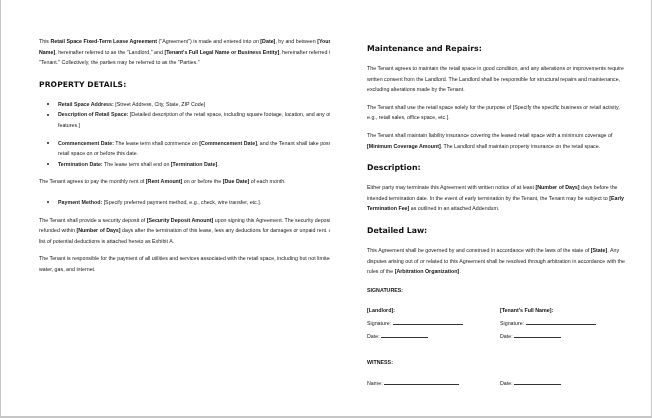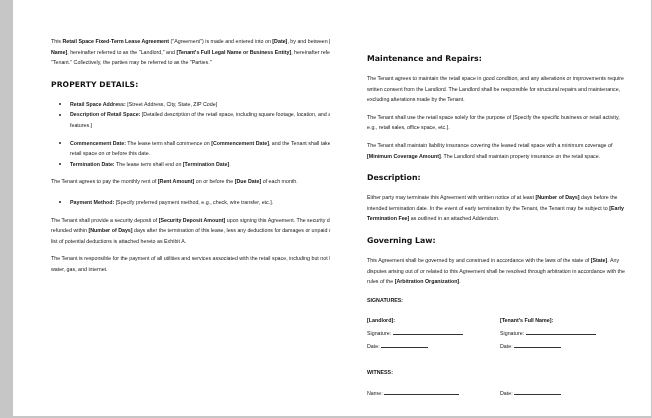--- a/index.html
+++ b/index.html
@@ -16,21 +16,21 @@
       color: #111;
     }
     .page {
       position: absolute;
       top: 0;
       background: #ffffff;
       height: 416px;
       box-sizing: border-box;
       overflow: hidden;
     }
-    #page-left  { left: 13px;   width: 388px; padding: 36px 26px 0 38px; }
+    #page-left  { left: 1px;   width: 388px; padding: 36px 26px 0 38px; }
     #page-right { left: 330px; width: 321px; padding: 36px 26px 0 37px; }
 
     .p {
       font-size: 5.3px;
       line-height: 10.6px;
       margin: 0 0 7px 0;
       color: #1a1a1a;
     }
     .p b { font-weight: bold; color: #111; }
 
@@ -124,30 +124,30 @@
     <li><b>Payment Method:</b><span> [Specify preferred payment method, e.g., check, wire transfer, etc.].</span></li>
   </ul>
 
   <p class="p"><span>The Tenant shall provide a security deposit of </span><b>[Security Deposit Amount]</b><span> upon signing this Agreement. The security deposit will be refunded within </span><b>[Number of Days]</b><span> days after the termination of this lease, less any deductions for damages or unpaid rent. An itemized list of potential deductions is attached hereto as Exhibit A.</span></p>
 
   <p class="p">The Tenant is responsible for the payment of all utilities and services associated with the retail space, including but not limited to electricity, water, gas, and internet.</p>
 </div>
 
 <div class="page" id="page-right">
 
-  <div class="h" style="margin-top:18px;">Maintenance and Repairs:</div>
+  <div class="h" style="margin-top:8px;">Maintenance and Repairs:</div>
   <p class="p">The Tenant agrees to maintain the retail space in good condition, and any alterations or improvements require written consent from the Landlord. The Landlord shall be responsible for structural repairs and maintenance, excluding alterations made by the Tenant.</p>
   <p class="p">The Tenant shall use the retail space solely for the purpose of [Specify the specific business or retail activity, e.g., retail sales, office space, etc.].</p>
 
   <p class="p"><span>The Tenant shall maintain liability insurance covering the leased retail space with a minimum coverage of </span><b>[Minimum Coverage Amount]</b><span>. The Landlord shall maintain property insurance on the retail space.</span></p>
 
   <div class="h">Description:</div>
   <p class="p"><span>Either party may terminate this Agreement with written notice of at least </span><b>[Number of Days]</b><span> days before the intended termination date. In the event of early termination by the Tenant, the Tenant may be subject to </span><b>[Early Termination Fee]</b><span> as outlined in an attached Addendum.</span></p>
 
-  <div class="h">Governing Law:</div>
+  <div class="h">Detailed Law:</div>
   <p class="p"><span>This Agreement shall be governed by and construed in accordance with the laws of the state of </span><b>[State]</b><span>. Any disputes arising out of or related to this Agreement shall be resolved through arbitration in accordance with the rules of the </span><b>[Arbitration Organization]</b><span>.</span></p>
 
   <div class="sig-label">SIGNATURES:</div>
 
   <div class="sig-grid">
     <div class="role">[Landlord]:</div>
     <div class="role">[Tenant's Full Name]:</div>
 
     <div><span>Signature: </span><span class="line long"></span></div>
     <div><span>Signature: </span><span class="line long"></span></div>

